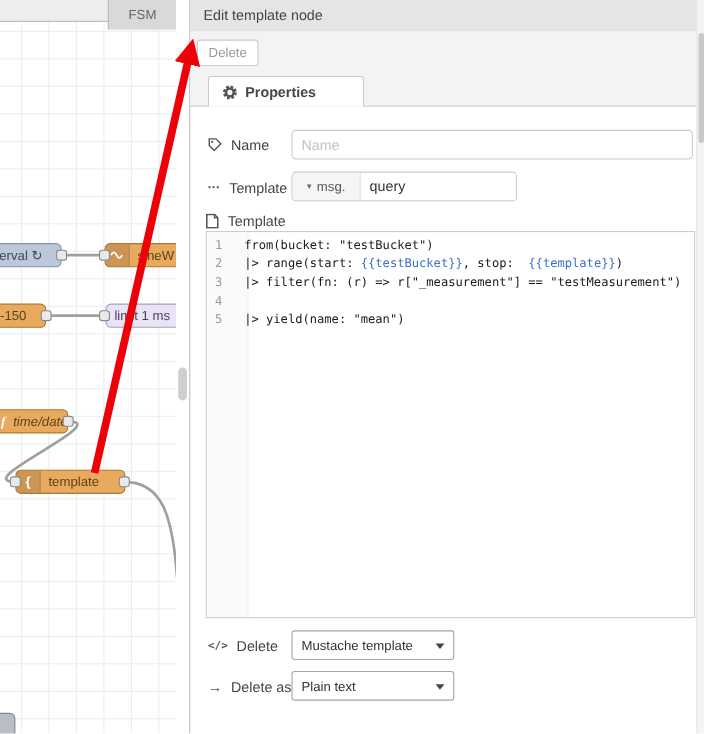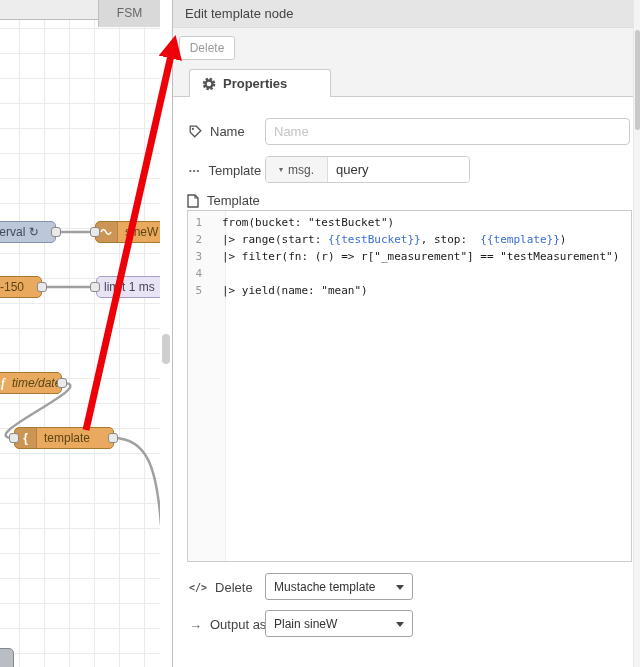--- a/index.html
+++ b/index.html
@@ -210,24 +210,24 @@
       <span class="code-glyph">&lt;/&gt;</span>
       <span>Delete</span>
     </div>
     <div class="select sel-format">
       <span>Mustache template</span>
       <span class="chev"></span>
     </div>
 
     <div class="frm-label" style="left:16px;top:617px;">
       <span class="arrow-glyph">→</span>
-      <span>Output as</span>
+      <span>Delete as</span>
     </div>
     <div class="select sel-output">
-      <span>Plain sineW</span>
+      <span>Plain text</span>
       <span class="chev"></span>
     </div>
 
     <div class="panel-scroll">
       <div class="panel-thumb"></div>
     </div>
   </div>
 
   <svg class="arrow-overlay" width="640" height="667">
     <defs>

